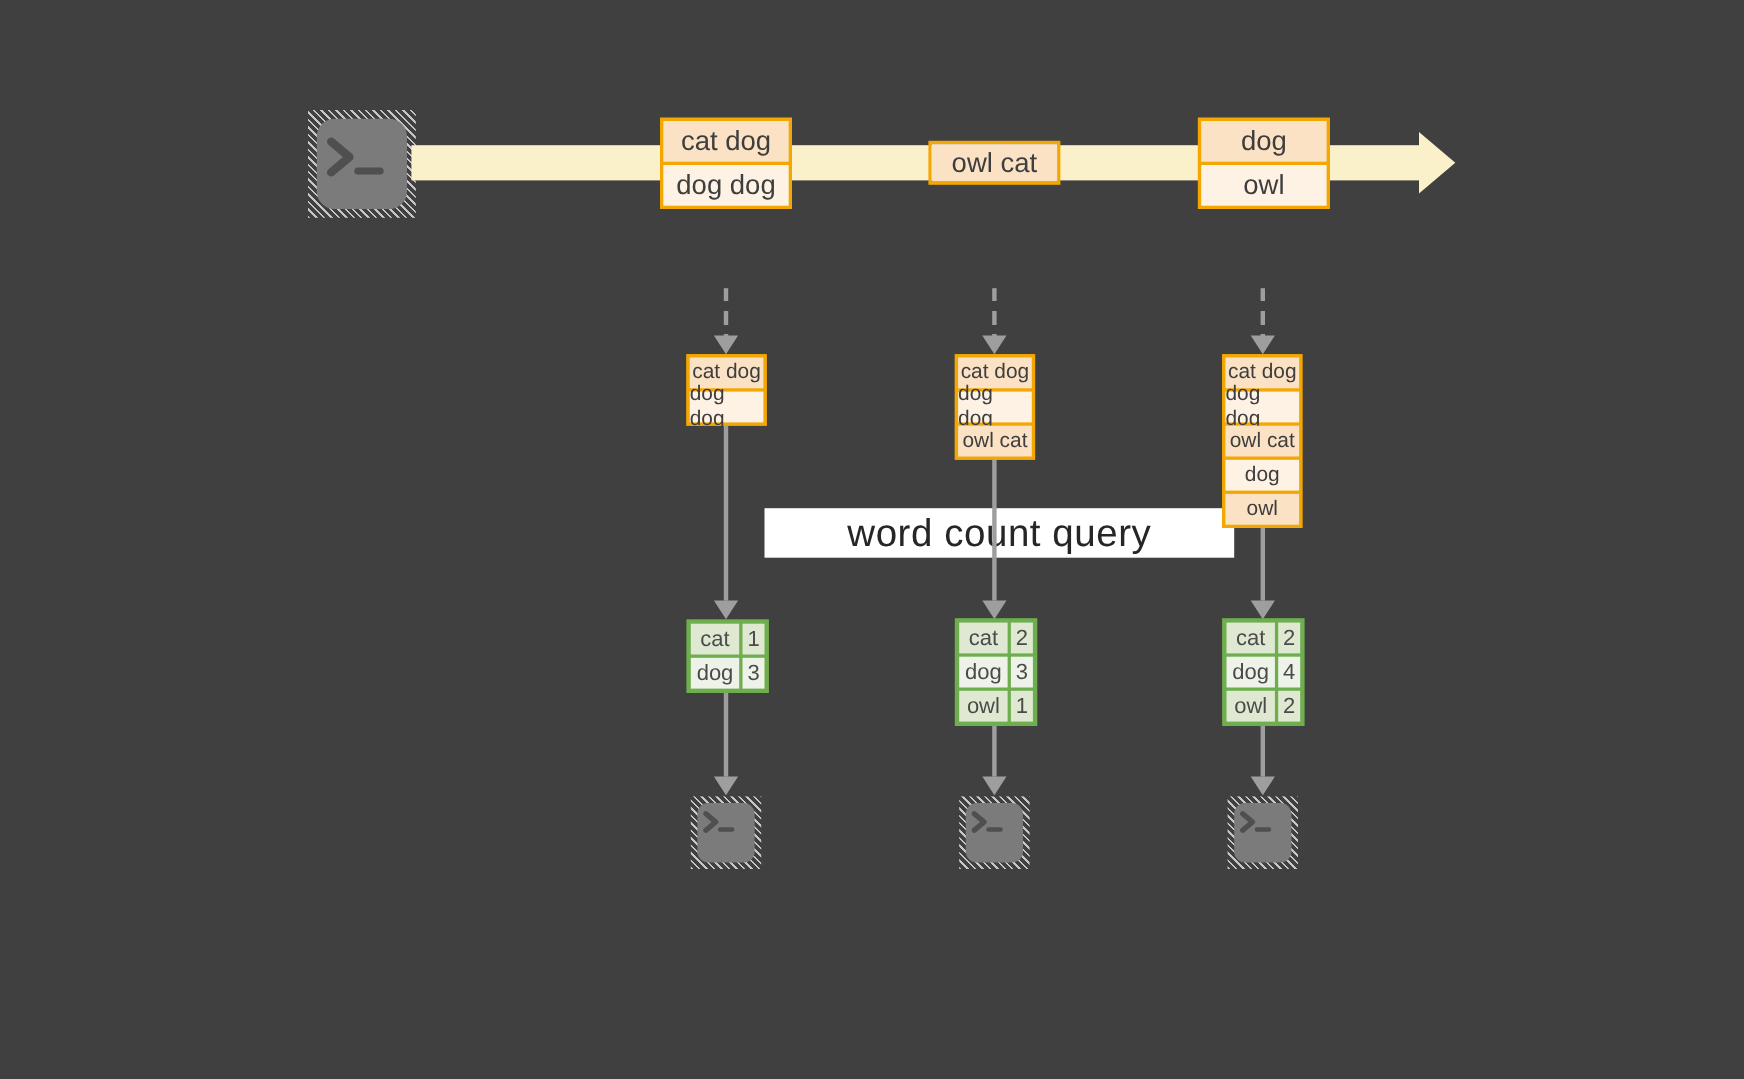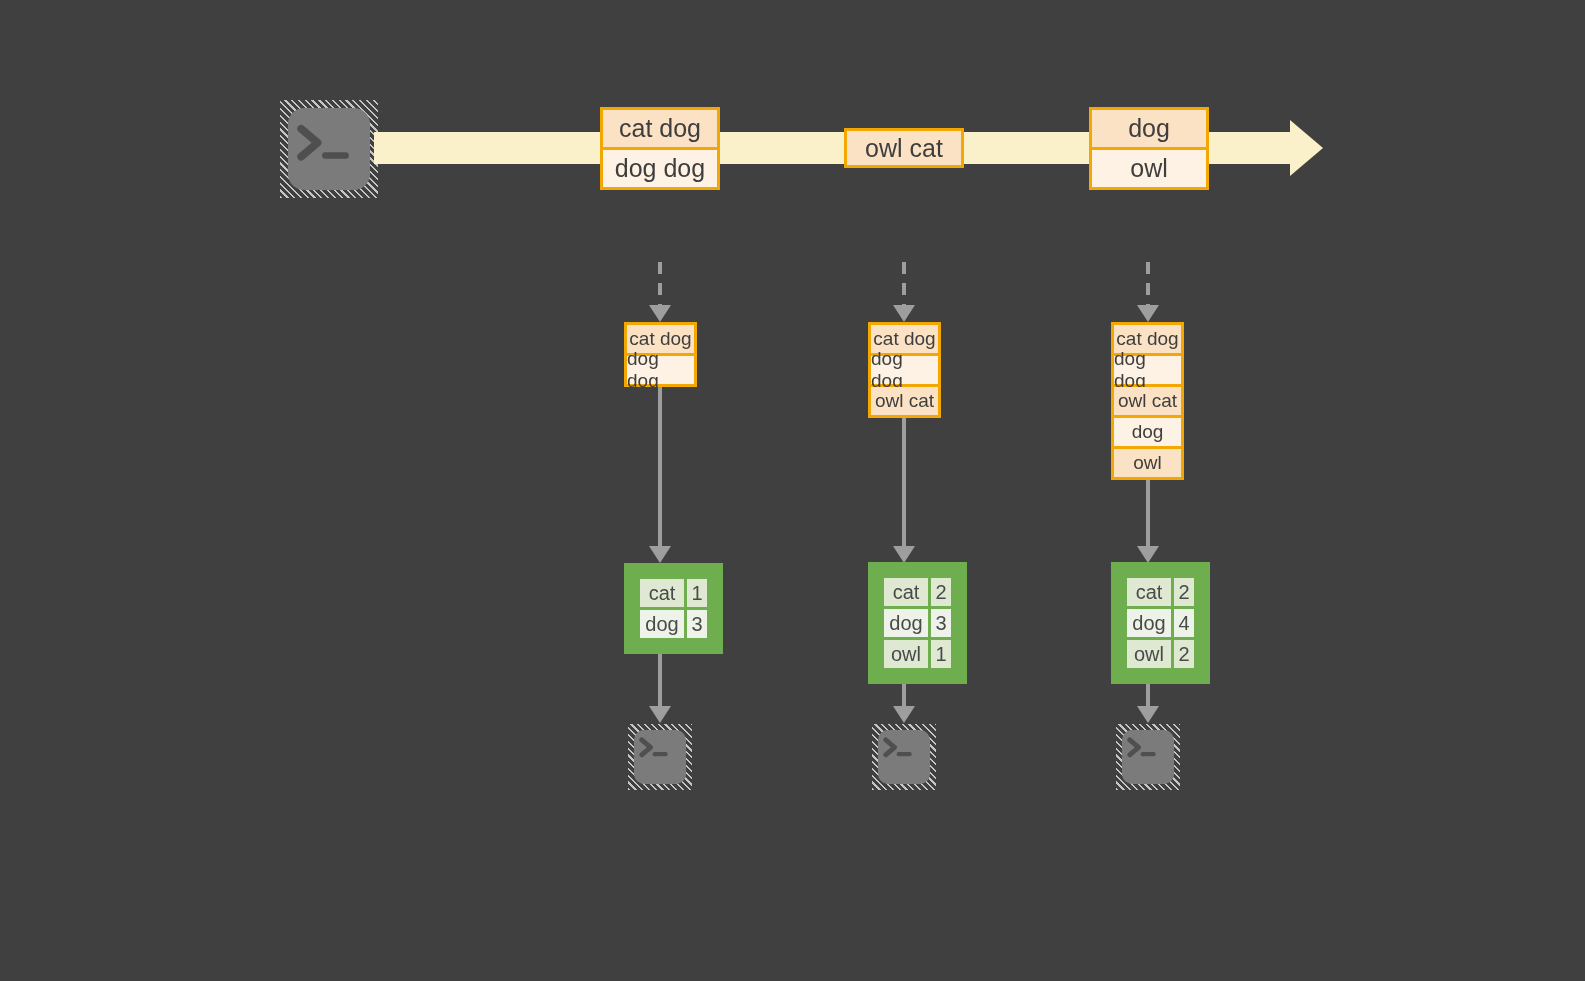--- a/index.html
+++ b/index.html
@@ -18,21 +18,21 @@
   .band-head{position:absolute;width:0;height:0;border-top:28px solid transparent;border-bottom:28px solid transparent;border-left:33px solid #faf0ca;}
   
   .obox{position:absolute;border:3px solid #f2a702;display:flex;flex-direction:column;z-index:3;background:#f2a702;gap:3px;}
   .obox .cell{display:flex;align-items:center;justify-content:center;}
   .obox .cell:nth-child(odd){background:#fbe2c5;}
   .obox .cell:nth-child(even){background:#fdf2e3;}
   .ebox .cell{height:37px;font-size:25px;}
   .ebox1cell .cell{height:34px;font-size:25px;}
   .stack .cell{height:28px;font-size:19px;}
   
-  .gtable{position:absolute;display:grid;grid-template-columns:44px 20px;gap:3px;padding:16px;background:#6fae4e;z-index:3;}
+  .gtable{position:absolute;display:grid;grid-template-columns:44px 20px;gap:3px;padding:4px;background:#6fae4e;z-index:3;}
   .gtable>div{height:28px;display:flex;align-items:center;justify-content:center;background:#eef3e9;font-size:20px;color:#4a4a4a;}
   .gtable>div:nth-child(4n+1),.gtable>div:nth-child(4n+2){background:#dfe9d2;}
   
   .shaft{position:absolute;width:4px;background:#9e9e9e;z-index:2;}
   .shaft.dashed{background:repeating-linear-gradient(to bottom,#9e9e9e 0 12px,transparent 12px 21px);}
   .head{position:absolute;width:0;height:0;border-left:11px solid transparent;border-right:11px solid transparent;border-top:17px solid #9e9e9e;z-index:2;}
   
   .banner{position:absolute;left:695px;top:462px;width:427px;height:45px;background:#ffffff;z-index:1;
     display:flex;align-items:center;justify-content:center;font-size:35px;color:#262626;letter-spacing:.5px;}
 </style>
@@ -81,20 +81,23 @@
     <div class="cell">owl cat</div>
   </div>
   <div class="obox stack" style="left:1111px;top:322px;width:67px;">
     <div class="cell">cat dog</div>
     <div class="cell">dog dog</div>
     <div class="cell">owl cat</div>
     <div class="cell">dog</div>
     <div class="cell">owl</div>
   </div>
 
+  <div class="banner">
+    <span>word count query</span>
+  </div>
 
   <div class="shaft" style="left:658px;top:387px;height:159px;"></div>
   <div class="head" style="left:649px;top:546px;"></div>
   <div class="shaft" style="left:902px;top:418px;height:128px;"></div>
   <div class="head" style="left:893px;top:546px;"></div>
   <div class="shaft" style="left:1146px;top:480px;height:66px;"></div>
   <div class="head" style="left:1137px;top:546px;"></div>
 
   <div class="gtable" style="left:624px;top:563px;">
     <div>cat</div>

